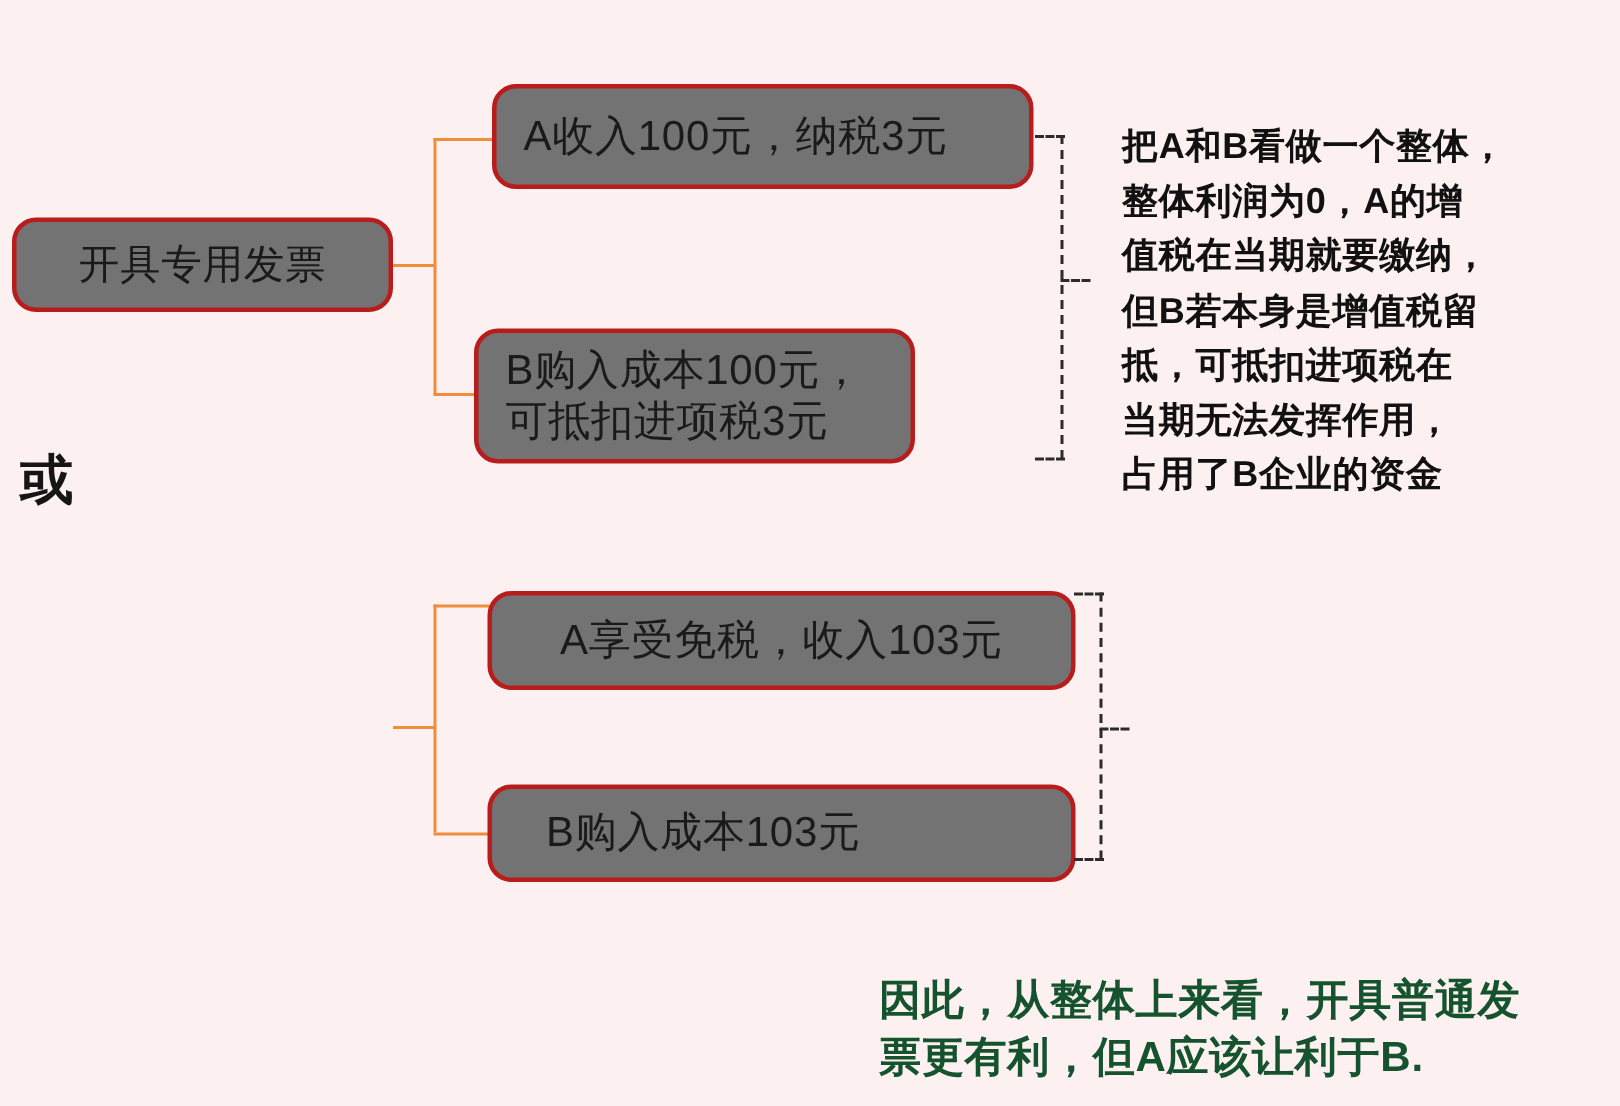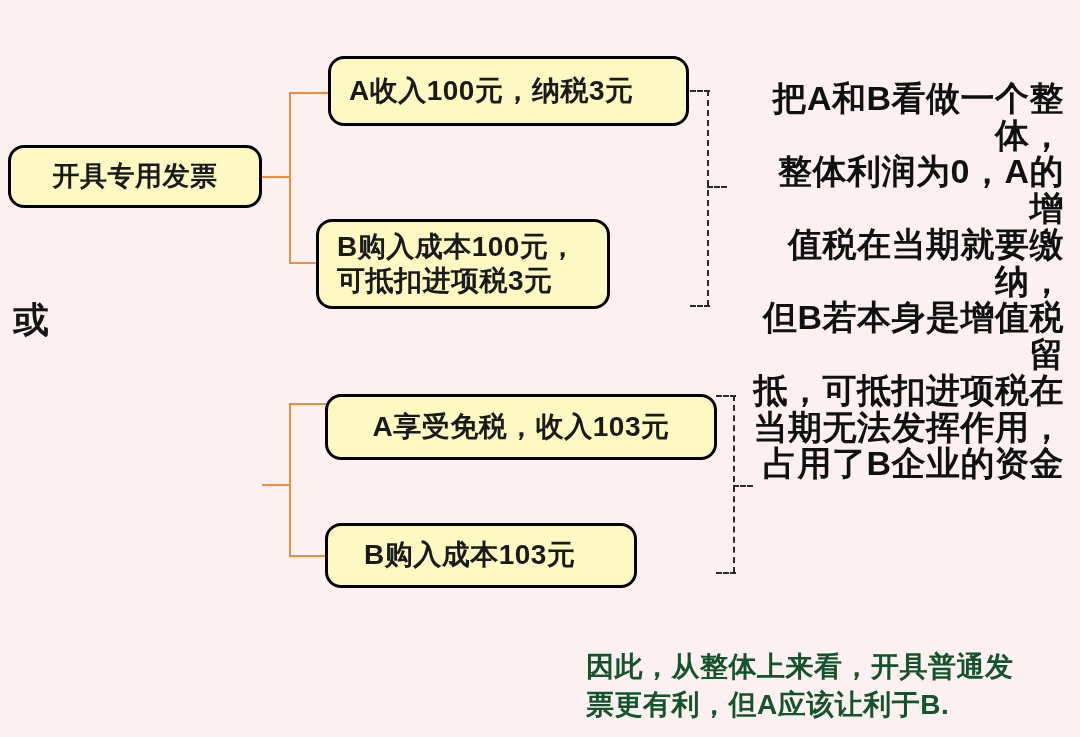--- a/index.html
+++ b/index.html
@@ -16,27 +16,27 @@
   #canvas {
     position: relative;
     width: 1080px;
     height: 737px;
   }
 
   
   .node {
     position: absolute;
     box-sizing: border-box;
-    background: #fef9c3;
-    border: 3px solid #000000;
+    background: #737373;
+    border: 3px solid #b91c1c;
     border-radius: 16px;
     display: flex;
     align-items: center;
     color: #1a1a1a;
-    font-weight: 700;
+    font-weight: 400;
     letter-spacing: 0.5px;
     line-height: 1.22;
     white-space: pre-line;
   }
 
   .node.root {
     font-size: 27px;
     justify-content: center;
   }
   .node.leaf {
@@ -49,21 +49,21 @@
     margin-top: 24px;
   }
 
   
   #node-root-special   { left: 8px;   top: 145px; width: 254px; height: 63px; }
   #node-a-special      { left: 328px; top: 56px;  width: 361px; height: 70px; }
   #node-b-special      { left: 316px; top: 219px; width: 294px; height: 90px;
                          align-items: center; }
   #node-root-ordinary  { left: 8px;   top: 453px; width: 254px; height: 63px; }
   #node-a-ordinary     { left: 325px; top: 370px; width: 392px; height: 66px; }
-  #node-b-ordinary     { left: 325px; top: 523px; width: 312px; height: 65px; padding-left: 36px; }
+  #node-b-ordinary     { left: 325px; top: 523px; width: 392px; height: 65px; padding-left: 36px; }
 
   
   .conn-h {
     position: absolute;
     height: 0;
     border-top: 2.5px solid #f08c3a;
   }
   .conn-v {
     position: absolute;
     width: 0;
@@ -111,23 +111,23 @@
     position: absolute;
     color: #111111;
     font-weight: 700;
     white-space: pre-line;
     letter-spacing: 0.5px;
   }
   #note-special {
     left: 748px;
     top: 80px;
     width: 316px;
-    font-size: 34px;
+    font-size: 24px;
     line-height: 36.5px;
-    text-align: right;
+    text-align: left;
   }
   #note-ordinary {
     left: 756px;
     top: 433px;
     width: 300px;
     font-size: 27px;
     line-height: 36.5px;
     text-align: center;
   }
 

